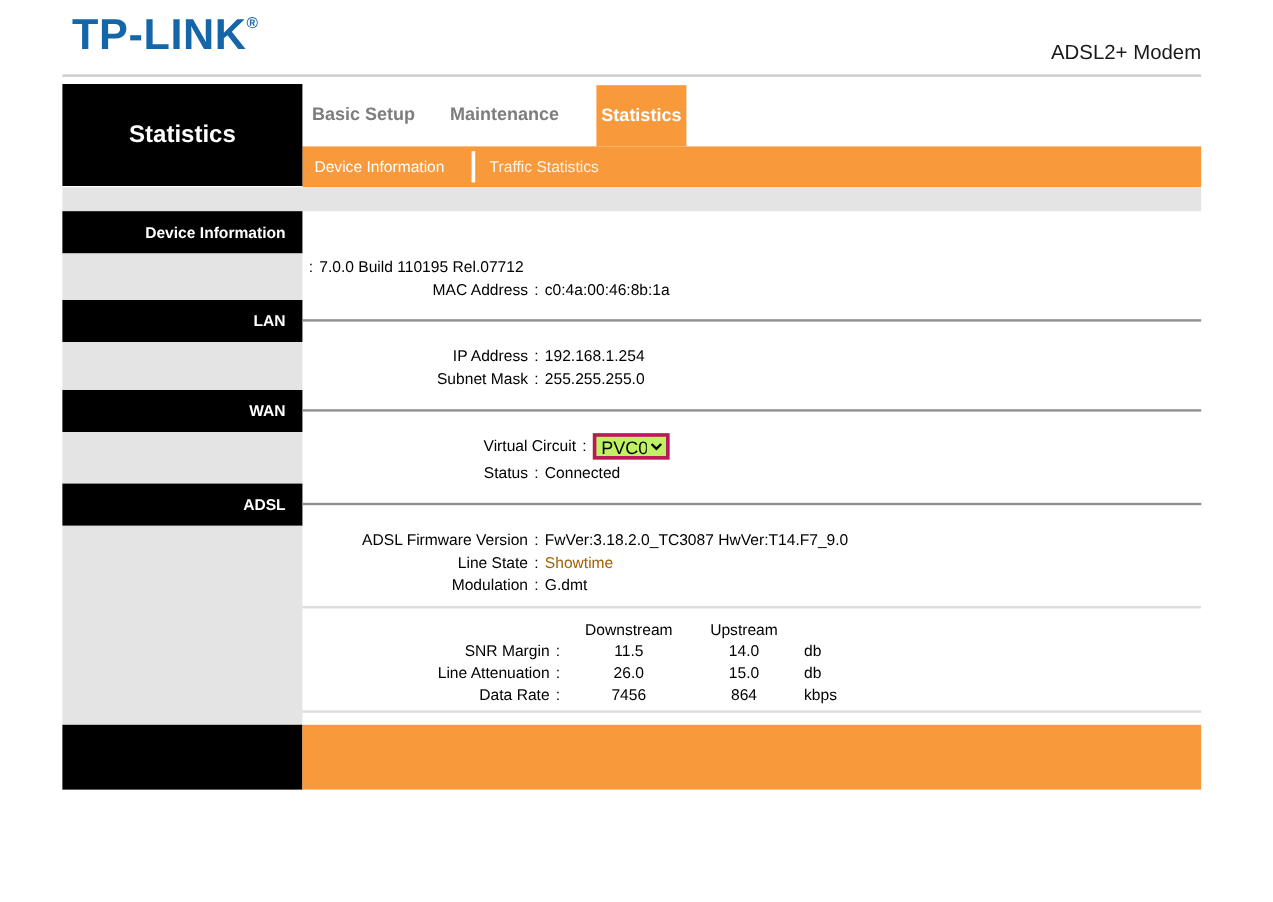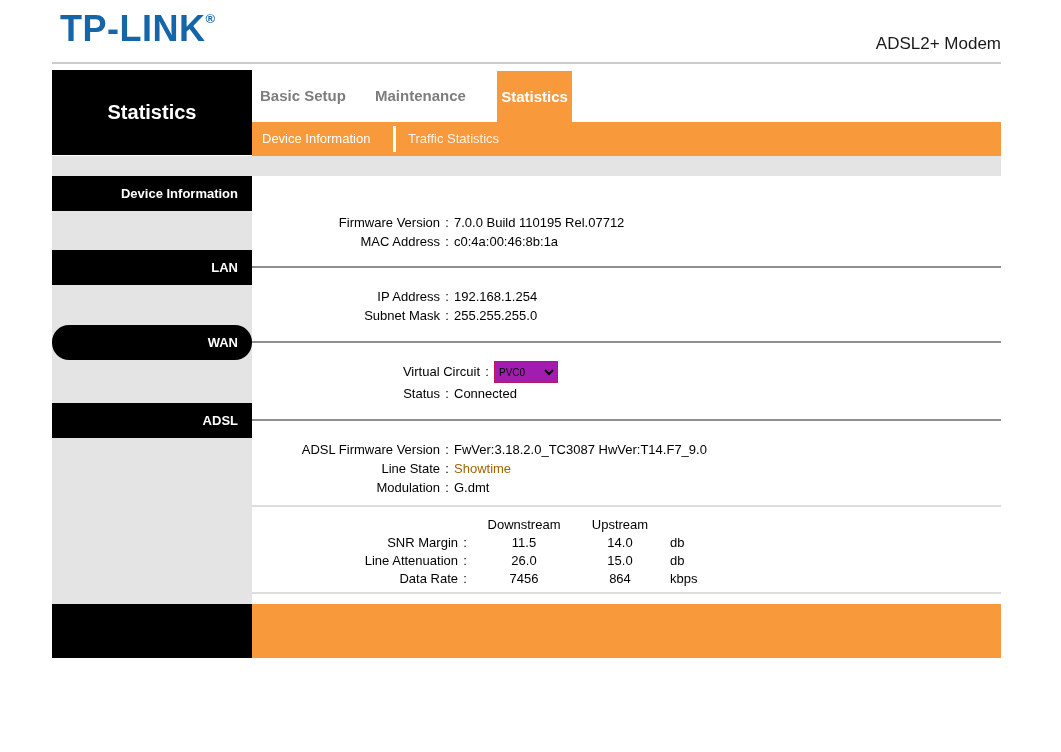--- a/index.html
+++ b/index.html
@@ -25,21 +25,21 @@
   .subnav-sep{position:absolute;left:141px;top:4px;width:3px;height:26px;background:#fff;}
   .subnav-traffic{left:156px;color:rgba(255,255,255,0.88);}
 
   
   .gray-band{position:absolute;left:52px;top:156px;width:949px;height:20px;background:#e4e4e4;}
   .sidebar-title{position:absolute;left:52px;top:70px;width:200px;height:85px;background:#000;color:#fff;font-size:20px;font-weight:bold;text-align:center;line-height:85px;}
   .sidebar-bg{position:absolute;left:52px;top:176px;width:200px;height:482px;background:#e4e4e4;}
   .side-bar-item{position:absolute;left:0;width:186px;height:35px;background:#000;color:#fff;font-size:13px;font-weight:bold;text-align:right;padding-right:14px;line-height:35px;}
   .sb-0{top:0;}
   .sb-1{top:74px;}
-  .sb-2{top:149px;border-radius:17px;}
+  .sb-2{top:149px;}
   .sb-3{top:227px;}
   .sidebar-footer{position:absolute;left:52px;top:604px;width:200px;height:54px;background:#000;}
   .footer-orange{position:absolute;left:252px;top:604px;width:749px;height:54px;background:#f8993c;}
 
   
   .divider{position:absolute;left:252px;width:749px;height:2px;}
   .divider.dark{background:#8f8f8f;}
   .divider.light{background:#ddd;}
   .d1{top:266px;}.d2{top:341px;}.d3{top:419px;}.d4{top:505px;}.d5{top:592px;}
 
@@ -49,21 +49,21 @@
   .sec-lan{top:287px;}
   .sec-wan{top:360px;}
   .sec-adsl{top:440px;}
   .sec-stats{top:516px;}
   .row{display:flex;height:19px;line-height:19px;align-items:center;}
   .row-select{height:24px;line-height:24px;padding-left:40px;}
   .lbl{width:188px;text-align:right;white-space:nowrap;}
   .colon{width:14px;text-align:center;}
   .val{white-space:nowrap;}
   .val-green{color:#a16207;}
-  select.pvc{width:64px;height:22px;font-size:10px;font-family:"Liberation Sans",sans-serif;border:1px solid #be185d;background:#a21caf;color:#000;}
+  select.pvc{width:64px;height:22px;font-size:15px;font-family:"Liberation Sans",sans-serif;border:3px solid #be185d;background:#bef264;color:#000;}
 
   
   .trow{display:flex;height:18px;line-height:18px;padding-left:18px;}
   .tc1{width:202px;display:flex;}
   .tc1 .lbl{width:188px;}
   .tc2{width:104px;text-align:center;}
   .tc3{width:88px;text-align:center;}
   .tc4{padding-left:6px;text-align:left;}
 </style>
 </head>
@@ -95,21 +95,20 @@
   </div>
 
   <div class="divider dark d1"></div>
   <div class="divider dark d2"></div>
   <div class="divider dark d3"></div>
   <div class="divider light d4"></div>
   <div class="divider light d5"></div>
 
   <div class="sec sec-device">
     <div class="row">
-      <span class="lbl">Firmware Version</span>
       <span class="colon">:</span>
       <span class="val">7.0.0 Build 110195 Rel.07712</span>
     </div>
     <div class="row">
       <span class="lbl">MAC Address</span>
       <span class="colon">:</span>
       <span class="val">c0:4a:00:46:8b:1a</span>
     </div>
   </div>
 

